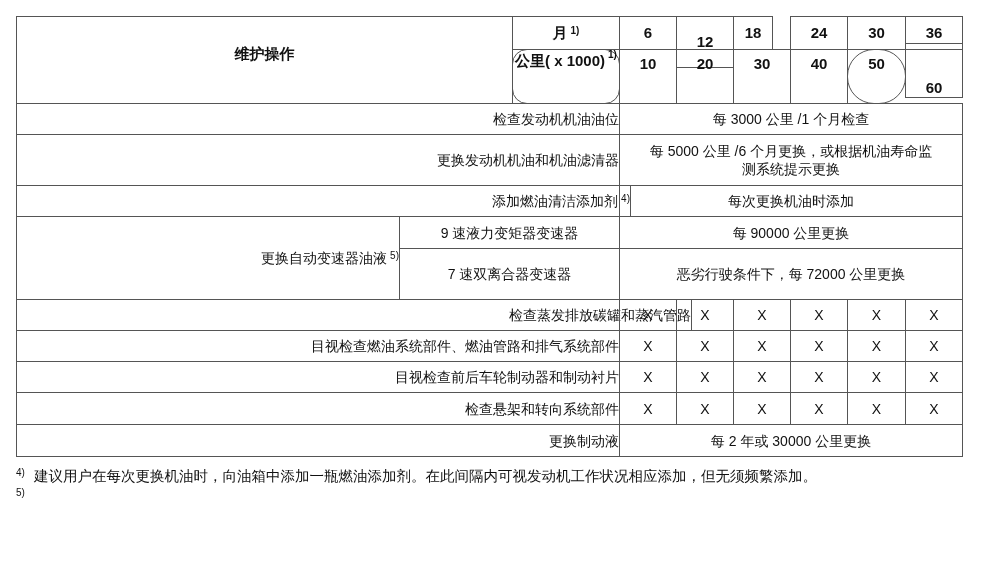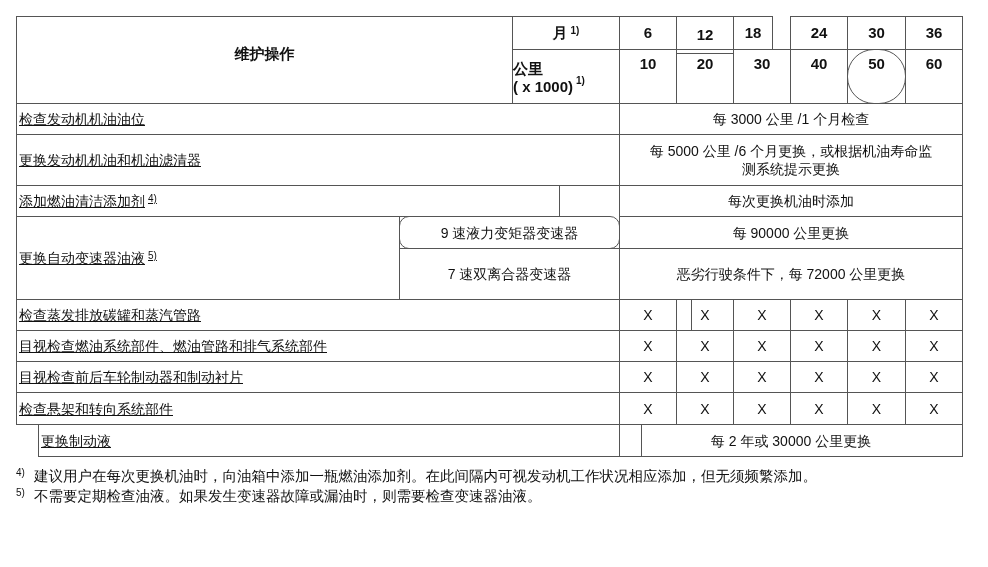--- a/index.html
+++ b/index.html
@@ -3,24 +3,24 @@
 <meta charset="utf-8">
 <style>
   html, body { margin: 0; padding: 0; background: #ffffff; }
   body { width: 988px; height: 567px; position: relative; overflow: hidden;
          font-family: "Liberation Sans", "DejaVu Sans", sans-serif; color: #111; }
   .tbl { position: absolute; left: 16px; top: 16px; width: 947px; height: 441px; }
   .cell { position: absolute; box-sizing: border-box; border: 1px solid #555;
           display: flex; align-items: center; font-size: 14px; line-height: 18px; }
   .hd { font-weight: bold; font-size: 15px; }
   .c { justify-content: center; text-align: center; }
-  .l { justify-content: flex-start; padding-left: 2px; text-decoration: underline; }
+  .l { justify-content: flex-end; padding-left: 22px; }
   .top { align-items: flex-start; padding-top: 5px; }
   sup { font-size: 10px; position: relative; top: -2px; vertical-align: top; line-height: 10px; margin-left: 3px; }
-  .km-label { flex-direction: column; line-height: 18px; padding-top: 2px; }
+  .km-label { line-height: 18px; padding-top: 2px; border-radius: 15px; }
   .notes { position: absolute; left: 16px; top: 466px; width: 950px; font-size: 14.5px; line-height: 20px; }
   .note { position: relative; padding-left: 18px; }
   .note .mark { position: absolute; left: 0; top: -3px; font-size: 10px; }
 </style>
 </head>
 <body>
 
 <div class="tbl">
 
   <div class="cell c hd" style="left:0;top:0;width:497px;height:88px;">
@@ -31,21 +31,21 @@
       <sup>1)</sup>
   </div>
   <div class="cell c hd km-label top" style="left:496px;top:33px;width:108px;height:55px;">
     <div>公里</div>
     <div><span>( x 1000)</span><sup>1)</sup></div>
   </div>
 
   <div class="cell c hd" style="left:603px;top:0;width:58px;height:34px;">
       <span>6</span>
     </div>
-  <div class="cell c hd" style="left:660px;top:0;width:58px;height:38px;">
+  <div class="cell c hd" style="left:660px;top:0;width:58px;height:52px;">
       <span>12</span>
     </div>
   <div class="cell c hd" style="left:717px;top:0;width:40px;height:34px;">
       <span>18</span>
     </div>
   <div class="cell c hd" style="left:774px;top:0;width:58px;height:34px;">
       <span>24</span>
     </div>
   <div class="cell c hd" style="left:831px;top:0;width:59px;height:34px;">
       <span>30</span>
@@ -62,52 +62,52 @@
     </div>
   <div class="cell c hd top" style="left:717px;top:33px;width:58px;height:55px;">
       <span>30</span>
     </div>
   <div class="cell c hd top" style="left:774px;top:33px;width:58px;height:55px;">
       <span>40</span>
     </div>
   <div class="cell c hd top" style="left:831px;top:33px;width:59px;height:55px;border-radius:27px;">
       <span>50</span>
     </div>
-  <div class="cell c hd top" style="left:889px;top:33px;width:58px;height:55px;">
+  <div class="cell c hd top" style="left:889px;top:27px;width:58px;height:55px;align-items:flex-end;">
       <span>60</span>
     </div>
 
   <div class="cell l" style="left:0;top:87px;width:604px;height:32px;">
       <span>检查发动机机油油位</span>
     </div>
   <div class="cell c" style="left:603px;top:87px;width:344px;height:32px;">
       <span>每 3000 公里 /1 个月检查</span>
     </div>
 
   <div class="cell l" style="left:0;top:118px;width:604px;height:52px;">
       <span>更换发动机机油和机油滤清器</span>
     </div>
   <div class="cell c" style="left:603px;top:118px;width:344px;height:52px;flex-direction:column;">
     <div>每 5000 公里 /6 个月更换，或根据机油寿命监</div>
     <div>测系统提示更换</div>
   </div>
 
-  <div class="cell l" style="left:0;top:169px;width:544px;height:32px;">
+  <div class="cell l" style="left:0;top:169px;width:615px;height:32px;">
       <span>添加燃油清洁添加剂</span>
       <sup>4)</sup>
     </div>
   <div class="cell c" style="left:603px;top:169px;width:344px;height:32px;">
       <span>每次更换机油时添加</span>
     </div>
 
   <div class="cell l" style="left:0;top:200px;width:384px;height:84px;">
       <span>更换自动变速器油液</span>
       <sup>5)</sup>
     </div>
-  <div class="cell c" style="left:383px;top:200px;width:221px;height:33px;border-radius:10px;">
+  <div class="cell c" style="left:383px;top:200px;width:221px;height:33px;">
       <span>9 速液力变矩器变速器</span>
     </div>
   <div class="cell c" style="left:603px;top:200px;width:344px;height:33px;">
       <span>每 90000 公里更换</span>
     </div>
   <div class="cell c" style="left:383px;top:232px;width:221px;height:52px;">
       <span>7 速双离合器变速器</span>
     </div>
   <div class="cell c" style="left:603px;top:232px;width:344px;height:52px;flex-direction:column;">
     <div>恶劣行驶条件下，每 72000 公里更换</div>
@@ -194,30 +194,29 @@
   <div class="cell c" style="left:774px;top:376px;width:58px;height:33px;">
       <span>X</span>
     </div>
   <div class="cell c" style="left:831px;top:376px;width:59px;height:33px;">
       <span>X</span>
     </div>
   <div class="cell c" style="left:889px;top:376px;width:58px;height:33px;">
       <span>X</span>
     </div>
 
-  <div class="cell l" style="left:0;top:408px;width:604px;height:33px;margin-left:22px;">
+  <div class="cell l" style="left:0;top:408px;width:604px;height:33px;">
       <span>更换制动液</span>
     </div>
   <div class="cell c" style="left:603px;top:408px;width:344px;height:33px;">
       <span>每 2 年或 30000 公里更换</span>
     </div>
 </div>
 
 <div class="notes">
   <div class="note">
     <span class="mark">4)</span>
     <span>建议用户在每次更换机油时，向油箱中添加一瓶燃油添加剂。在此间隔内可视发动机工作状况相应添加，但无须频繁添加。</span>
   </div>
   <div class="note">
     <span class="mark">5)</span>
-    <span>不需要定期检查油液。如果发生变速器故障或漏油时，则需要检查变速器油液。</span>
   </div>
 </div>
 
 </body></html>

